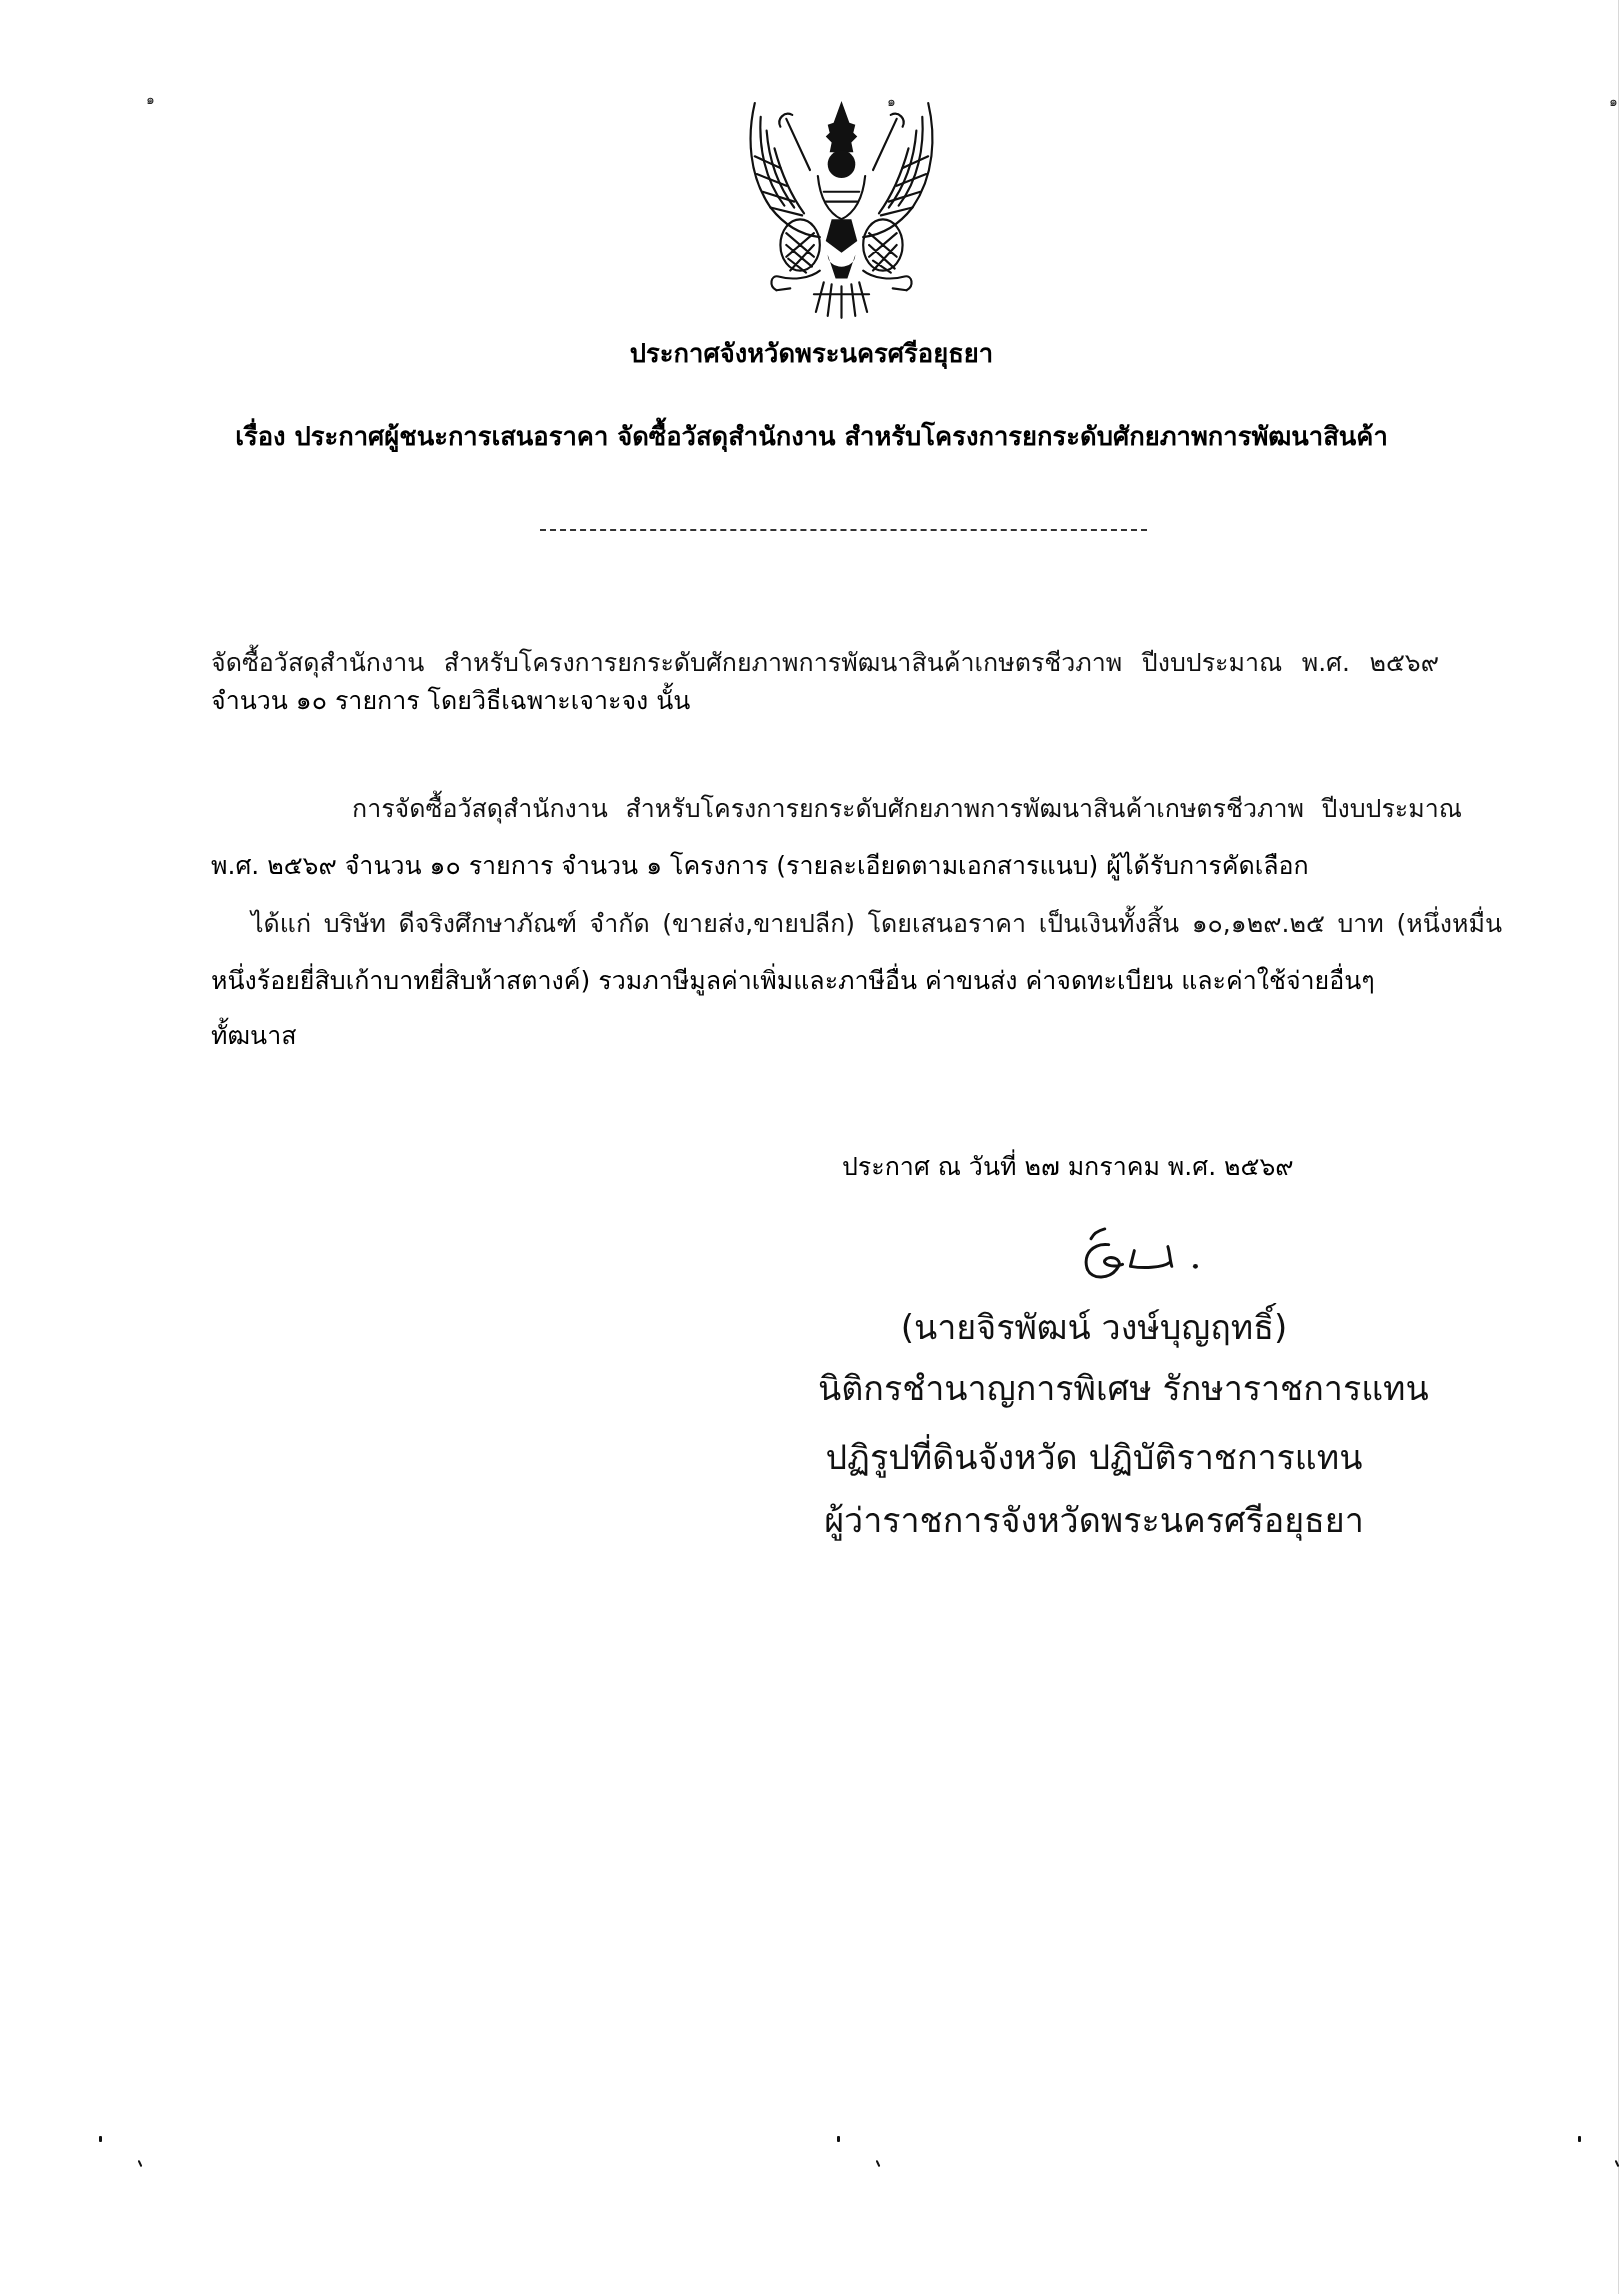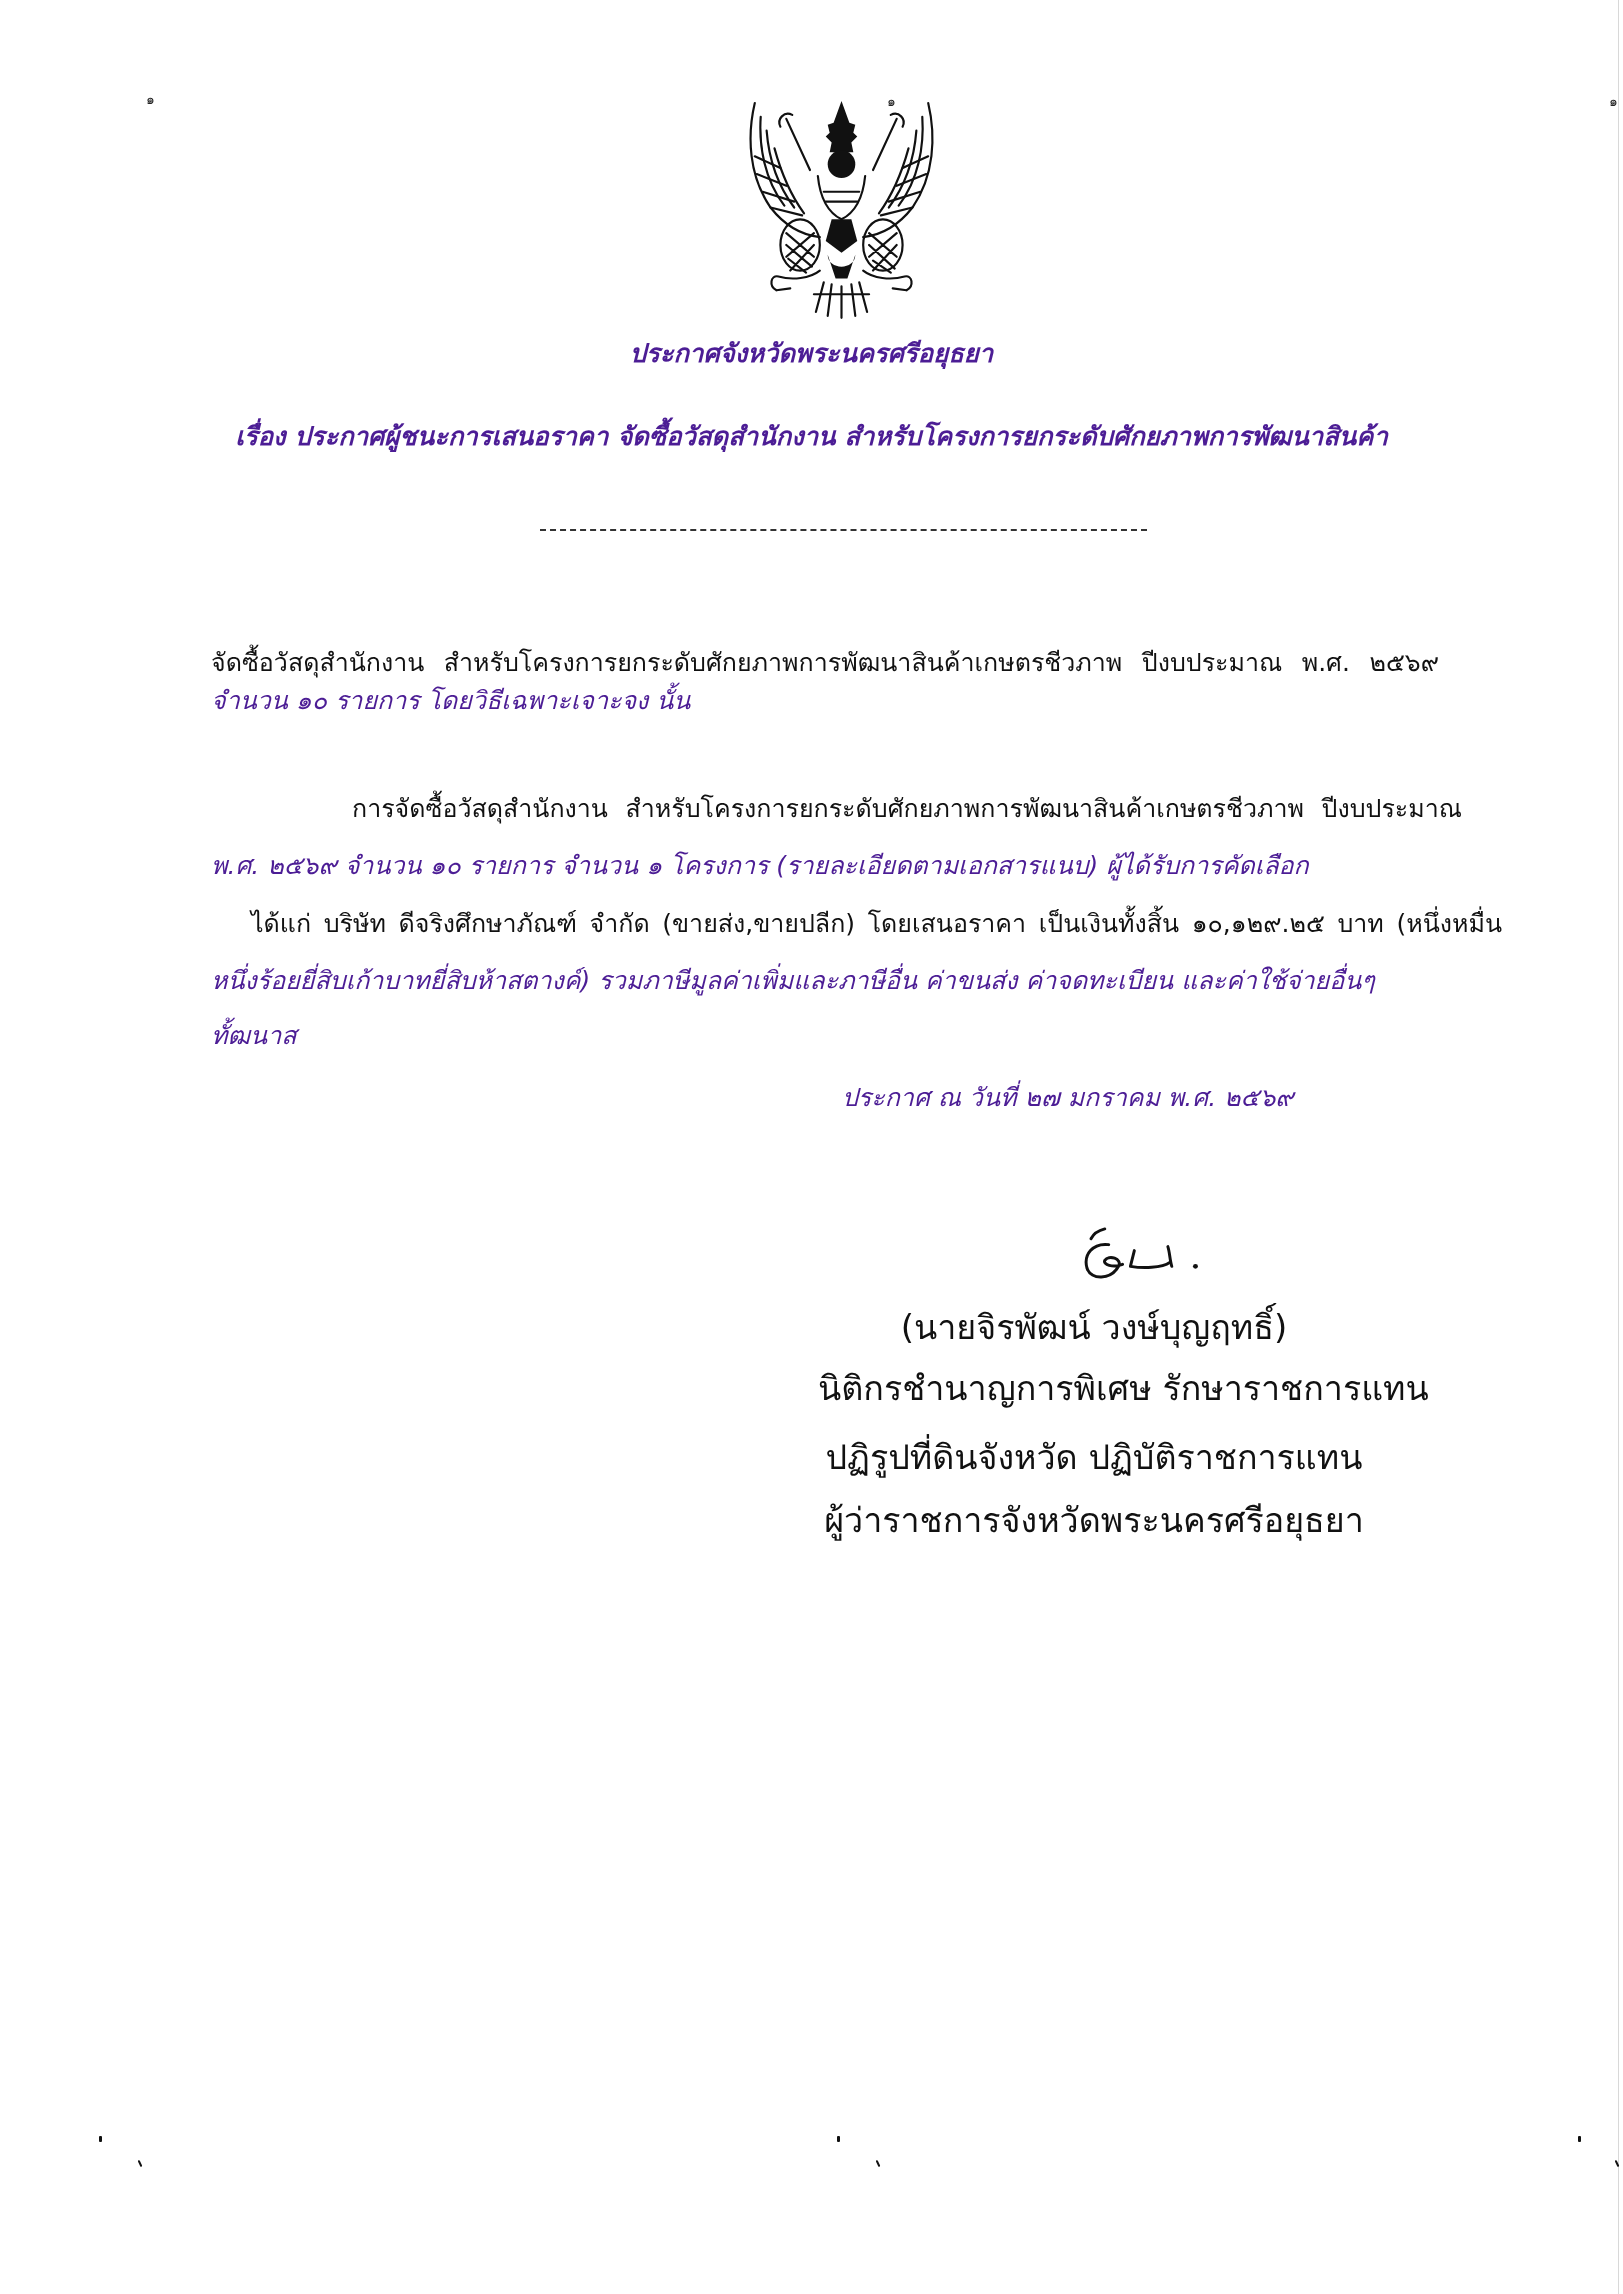--- a/index.html
+++ b/index.html
@@ -39,22 +39,21 @@
       left: 741px;
       top: 97px;
       width: 201px;
       height: 223px;
     }
     .line {
       position: absolute;
       white-space: nowrap;
       font-size: 25px;
       line-height: 1;
-      color: #4c1d95;
-      font-style: italic;
+      color: #000000;
     }
     .center {
       left: 0;
       width: 1623px;
       text-align: center;
     }
     .title {
       font-size: 25.6px;
       font-weight: bold;
     }
@@ -159,21 +158,21 @@
 
   <div class="justify" style="left:211px; width:1228px; top:650px;">จัดซื้อวัสดุสำนักงาน สำหรับโครงการยกระดับศักยภาพการพัฒนาสินค้าเกษตรชีวภาพ ปีงบประมาณ พ.ศ. ๒๕๖๙</div>
   <div class="line" style="left:211px; top:688px;">จำนวน ๑๐ รายการ โดยวิธีเฉพาะเจาะจง  นั้น</div>
 
   <div class="justify" style="left:352px; width:1110px; top:796px;">การจัดซื้อวัสดุสำนักงาน สำหรับโครงการยกระดับศักยภาพการพัฒนาสินค้าเกษตรชีวภาพ ปีงบประมาณ</div>
   <div class="line" style="left:211px; top:853px;">พ.ศ. ๒๕๖๙ จำนวน ๑๐ รายการ จำนวน ๑ โครงการ (รายละเอียดตามเอกสารแนบ) ผู้ได้รับการคัดเลือก</div>
   <div class="justify" style="left:211px; width:1251px; top:911px;margin-left:40px;">ได้แก่ บริษัท ดีจริงศึกษาภัณฑ์ จำกัด (ขายส่ง,ขายปลีก) โดยเสนอราคา เป็นเงินทั้งสิ้น ๑๐,๑๒๙.๒๕ บาท (หนึ่งหมื่น</div>
   <div class="line" style="left:211px; top:968px;">หนึ่งร้อยยี่สิบเก้าบาทยี่สิบห้าสตางค์) รวมภาษีมูลค่าเพิ่มและภาษีอื่น ค่าขนส่ง ค่าจดทะเบียน และค่าใช้จ่ายอื่นๆ</div>
   <div class="line" style="left:211px; top:1023px;">ทั้ฒนาส</div>
 
-  <div class="line" style="left:842px; top:1085px;text-align:center;">ประกาศ ณ วันที่  ๒๗ มกราคม พ.ศ. ๒๕๖๙</div>
+  <div class="line" style="left:842px; top:1154px;text-align:center;">ประกาศ ณ วันที่  ๒๗ มกราคม พ.ศ. ๒๕๖๙</div>
 
   <svg class="signature" viewBox="0 0 160 70">
     <g fill="none" stroke="#111" stroke-width="3" stroke-linecap="round" stroke-linejoin="round">
       <path d="M26 8 C18 10, 14 14, 12 18"></path>
       <path d="M30 24 C14 22, 4 34, 8 48 C12 60, 32 60, 40 46 C44 38, 30 34, 26 40 C24 44, 34 48, 44 44"></path>
       <path d="M56 30 L52 46 C64 48, 84 48, 92 42"></path>
       <path d="M90 26 C92 32, 92 40, 94 46"></path>
     </g>
     <circle cx="118" cy="46" r="2.5" fill="#111"></circle>
   </svg>

